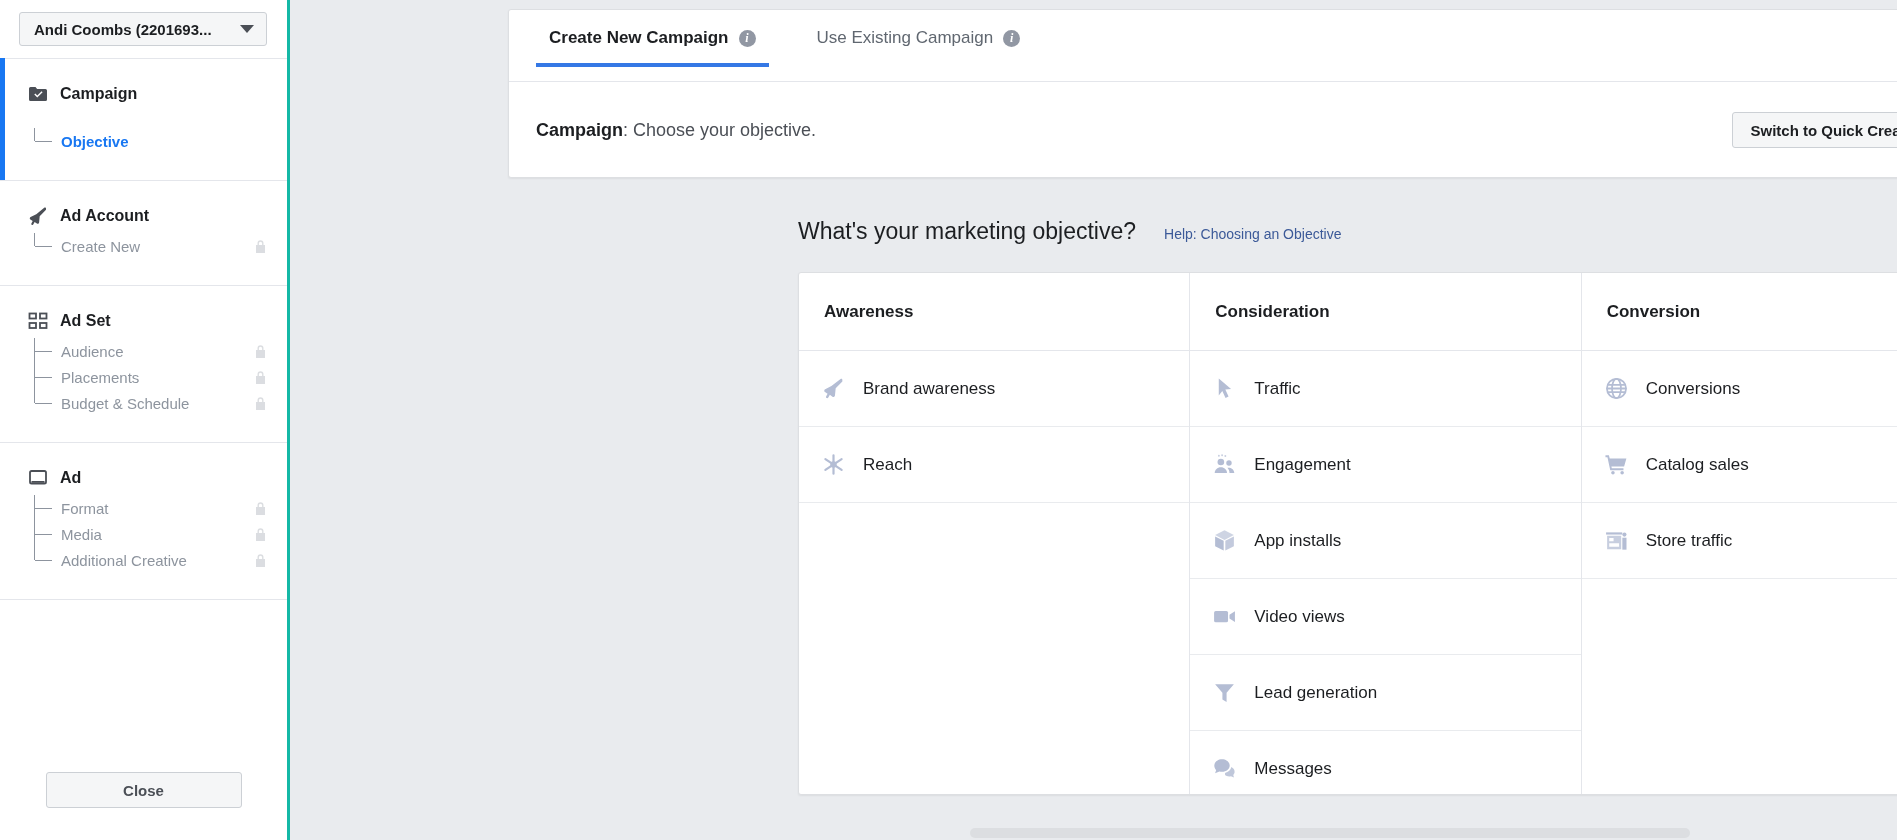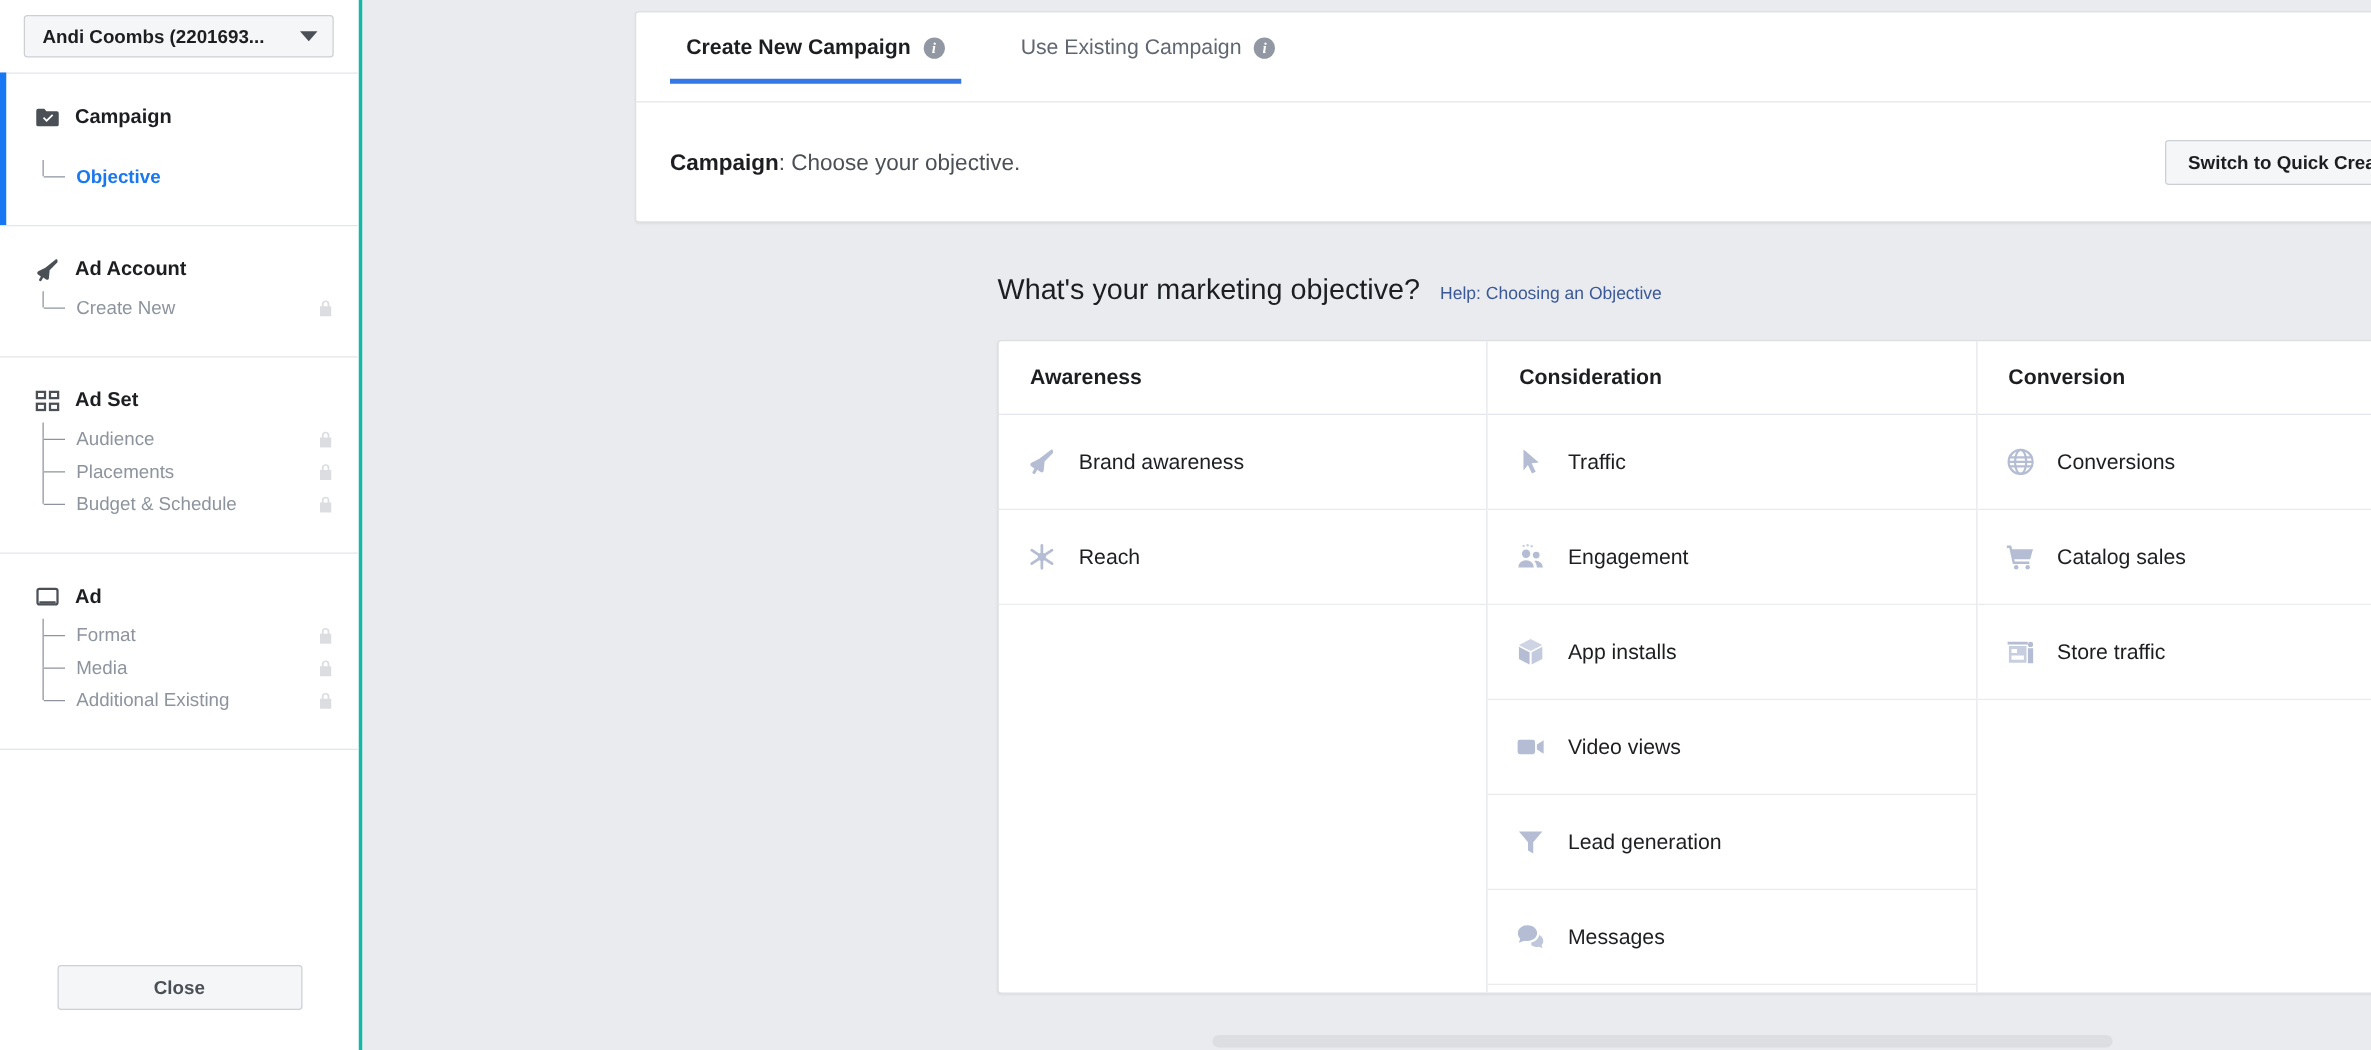--- a/index.html
+++ b/index.html
@@ -136,34 +136,34 @@
   .obj-line b { color: #1c1e21; }
   .quick-btn {
     height: 36px; padding: 0 17px;
     background: #f5f6f7; border: 1px solid #ccd0d5; border-radius: 3px;
     font-size: 15px; font-weight: bold; color: #1c1e21;
     display: flex; align-items: center; cursor: pointer; white-space: nowrap;
   }
 
   .section-title-row {
     position: absolute; left: 508px; top: 218px;
-    display: flex; align-items: baseline; gap: 16px;
+    display: flex; align-items: baseline; gap: 28px;
   }
   .section-title { font-size: 23px; color: #1c1e21; white-space: nowrap; }
   .help-link { font-size: 14px; color: #3b5998; cursor: pointer; white-space: nowrap; }
 
   .obj-card {
     position: absolute; left: 508px; top: 272px;
     width: 1176px; height: 523px;
     display: flex; overflow: hidden;
   }
   .col { flex: 1 1 33.333%; border-right: 1px solid #e4e6eb; }
   .col:last-child { border-right: none; }
   .col-head {
-    height: 59px; display: flex; align-items: center;
+    height: 78px; display: flex; align-items: center;
     padding-left: 25px;
     font-size: 17px; font-weight: bold; color: #1c1e21;
     border-bottom: 1px solid #e4e6eb;
     text-align: center;
   }
   .opt {
     height: 76px; display: flex; align-items: center; gap: 17px;
     padding-left: 22px; padding-right: 16px;
     border-bottom: 1px solid #e9ebee;
     font-size: 17px; color: #1c1e21; cursor: pointer;
@@ -298,21 +298,21 @@
         </div>
         <div class="sub-item">
           <span class="sub-label">Media</span>
           <span class="lock">
             <svg width="13" height="15" viewBox="0 0 13 15">
                 <path fill="#bec3c9" d="M3.5 6V4.3a3 3 0 116 0V6H11v8H2V6h1.5zm1.4 0h3.2V4.3a1.6 1.6 0 10-3.2 0V6z"></path>
               </svg>
           </span>
         </div>
         <div class="sub-item">
-          <span class="sub-label">Additional Existing</span>
+          <span class="sub-label">Additional Creative</span>
           <span class="lock">
             <svg width="13" height="15" viewBox="0 0 13 15">
                 <path fill="#bec3c9" d="M3.5 6V4.3a3 3 0 116 0V6H11v8H2V6h1.5zm1.4 0h3.2V4.3a1.6 1.6 0 10-3.2 0V6z"></path>
               </svg>
           </span>
         </div>
       </div>
     </div>
 
     <div class="sidebar-spacer"></div>

